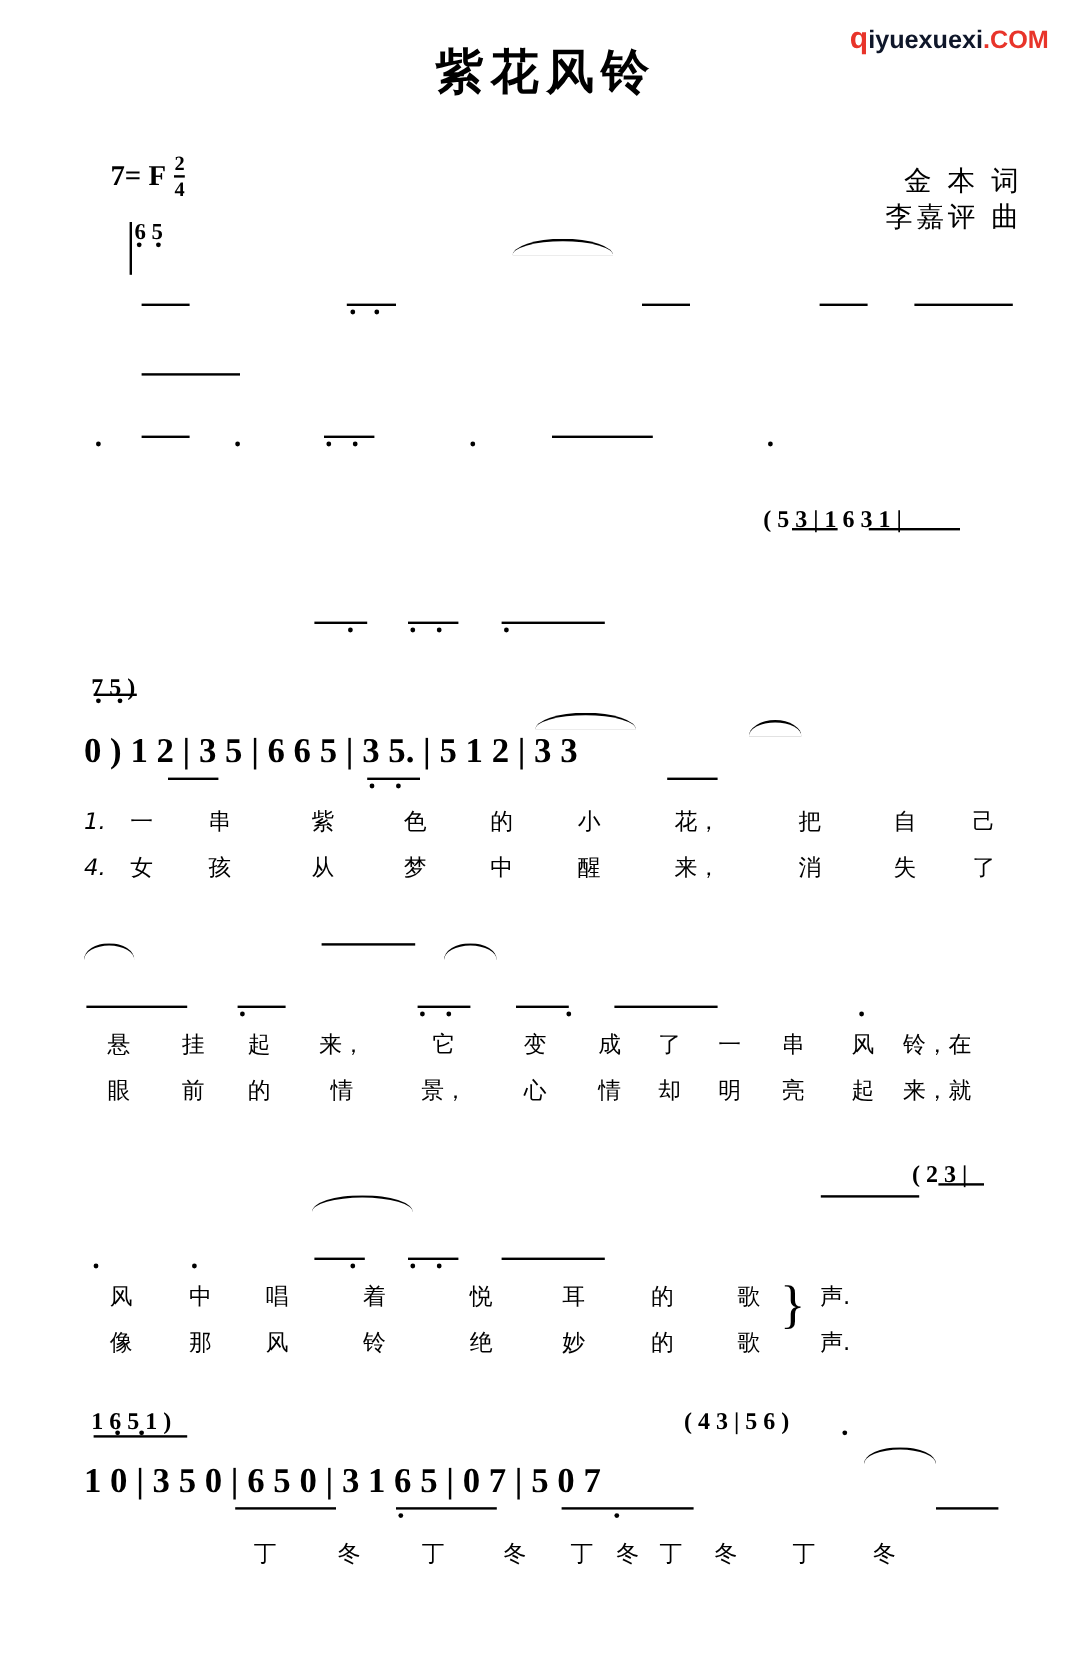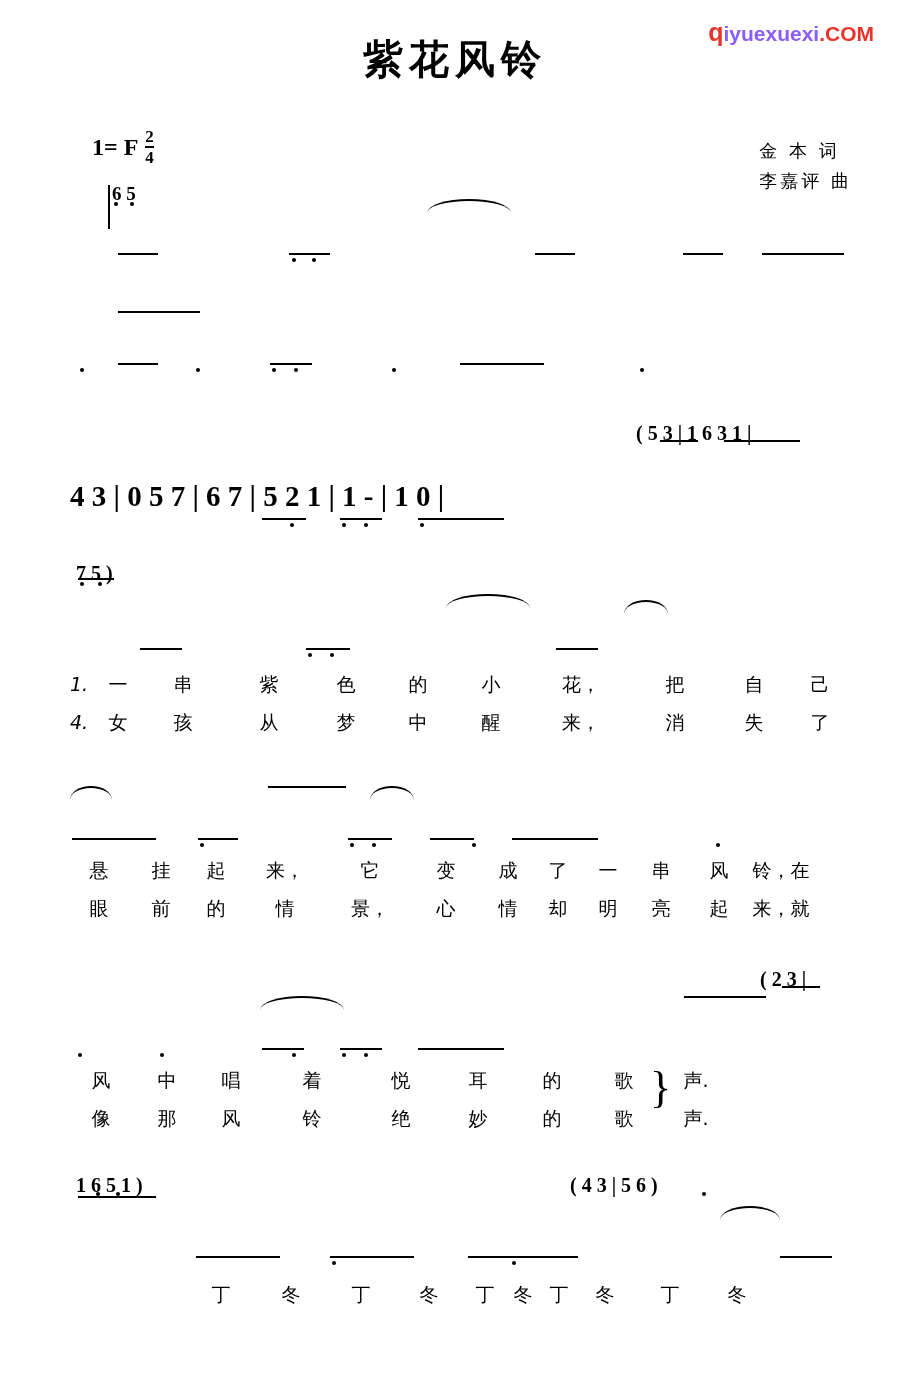--- a/index.html
+++ b/index.html
@@ -21,21 +21,21 @@
     position: absolute;
     top: 18px;
     right: 36px;
     font-family: "Liberation Sans", sans-serif;
     font-size: 21px;
     font-weight: bold;
     letter-spacing: 0px;
     white-space: nowrap;
   }
   .watermark .wm-q { color: #e8342a; font-size: 25px; }
-  .watermark .wm-mid { color: #8b5cf6; }
+  .watermark .wm-mid { color: #0f172a; }
   .watermark .wm-com { color: #e8342a; }
 
   
   .title {
     position: absolute;
     top: 32px;
     left: 0;
     width: 910px;
     text-align: center;
     font-family: "DejaVu Sans", sans-serif;
@@ -64,23 +64,23 @@
     margin-left: 7px;
   }
   .keysig .frac .num { display: block; }
   .keysig .frac .den { display: block; border-top: 2px solid #000; padding-top: 1px; }
 
   .credits {
     position: absolute;
     right: 58px;
     top: 136px;
     font-family: "DejaVu Sans", sans-serif;
-    font-size: 18px;
+    font-size: 23px;
     line-height: 30px;
-    text-align: left;
+    text-align: right;
     letter-spacing: 3px;
   }
 
   
   .row {
     position: absolute;
     left: 0;
     width: 910px;
     height: 70px;
   }
@@ -142,21 +142,21 @@
 </head>
 <body>
 
 <div class="watermark">
   <span class="wm-q">q</span><span class="wm-mid">iyuexuexi</span><span class="wm-com">.COM</span>
 </div>
 
 <div class="title">紫花风铃</div>
 
 <div class="keysig">
-  <span>1= F</span>
+  <span>7= F</span>
   <span class="frac">
     <span class="num">2</span>
     <span class="den">4</span>
   </span>
 </div>
 
 <div class="credits">
   <div>金 本 词</div>
   <div>李嘉评 曲</div>
 </div>
@@ -192,36 +192,36 @@
   <div class="dotu" style="left:294px; top:43px;"></div>
   <div class="dotu" style="left:392px; top:43px;"></div>
   <div class="dotu" style="left:640px; top:43px;"></div>
 </div>
 
 <div class="row" style="top:480px;text-align:center;">
   <div class="smallnote" style="left:636px; top:-58px;">( 5 3 | 1 6 3 1 |</div>
   <div class="beam" style="left:660px; top:-40px; width:38px;"></div>
   <div class="beam" style="left:724px; top:-40px; width:76px;"></div>
 
-  <div class="notes">4 3 | 0 5 7 | 6 7 | 5 2 1 | 1 - | 1 0 |</div>
   <div class="beam" style="left:262px; top:38px; width:44px;"></div>
   <div class="beam" style="left:340px; top:38px; width:42px;"></div>
   <div class="beam" style="left:418px; top:38px; width:86px;"></div>
   <div class="dotu" style="left:290px; top:43px;"></div>
   <div class="dotu" style="left:342px; top:43px;"></div>
   <div class="dotu" style="left:364px; top:43px;"></div>
   <div class="dotu" style="left:420px; top:43px;"></div>
 </div>
 
 <div class="row" style="top:610px;">
   <div class="smallnote" style="left:76px; top:-48px;">7 5 )</div>
   <div class="dotu" style="left:80px; top:-28px;"></div>
   <div class="dotu" style="left:98px; top:-28px;"></div>
   <div class="beam" style="left:78px; top:-32px; width:36px;"></div>
 
+  <div class="notes">0 ) 1 2 | 3 5 | 6 6 5 | 3 5. | 5 1 2 | 3 3</div>
   <div class="beam" style="left:140px; top:38px; width:42px;"></div>
   <div class="beam" style="left:306px; top:38px; width:44px;"></div>
   <div class="beam" style="left:556px; top:38px; width:42px;"></div>
   <div class="dotu" style="left:308px; top:43px;"></div>
   <div class="dotu" style="left:330px; top:43px;"></div>
   <div class="slur" style="left:446px; top:-16px; width:84px;"></div>
   <div class="slur" style="left:624px; top:-10px; width:44px;"></div>
 </div>
 
 <div class="lyrics" style="top:672px; left:58px;">
@@ -281,20 +281,21 @@
 
 <div class="row" style="top:1218px;">
   <div class="smallnote" style="left:76px; top:-44px;">1 6 5 1 )</div>
   <div class="beam" style="left:78px; top:-22px; width:78px;"></div>
   <div class="dotu" style="left:96px; top:-26px;"></div>
   <div class="dotu" style="left:116px; top:-26px;"></div>
 
   <div class="smallnote" style="left:570px; top:-44px;">( 4 3 | 5 6 )</div>
   <div class="dotu" style="left:702px; top:-26px;"></div>
 
+  <div class="notes">1 0 | 3 5 0 | 6 5 0 | 3 1 6 5 | 0 7 | 5 0 7</div>
   <div class="beam" style="left:196px; top:38px; width:84px;"></div>
   <div class="beam" style="left:330px; top:38px; width:84px;"></div>
   <div class="beam" style="left:468px; top:38px; width:110px;"></div>
   <div class="beam" style="left:780px; top:38px; width:52px;"></div>
   <div class="dotu" style="left:332px; top:43px;"></div>
   <div class="dotu" style="left:512px; top:43px;"></div>
   <div class="slur" style="left:720px; top:-12px; width:60px;"></div>
 </div>
 
 <div class="lyrics" style="top:1282px; left:190px;">

